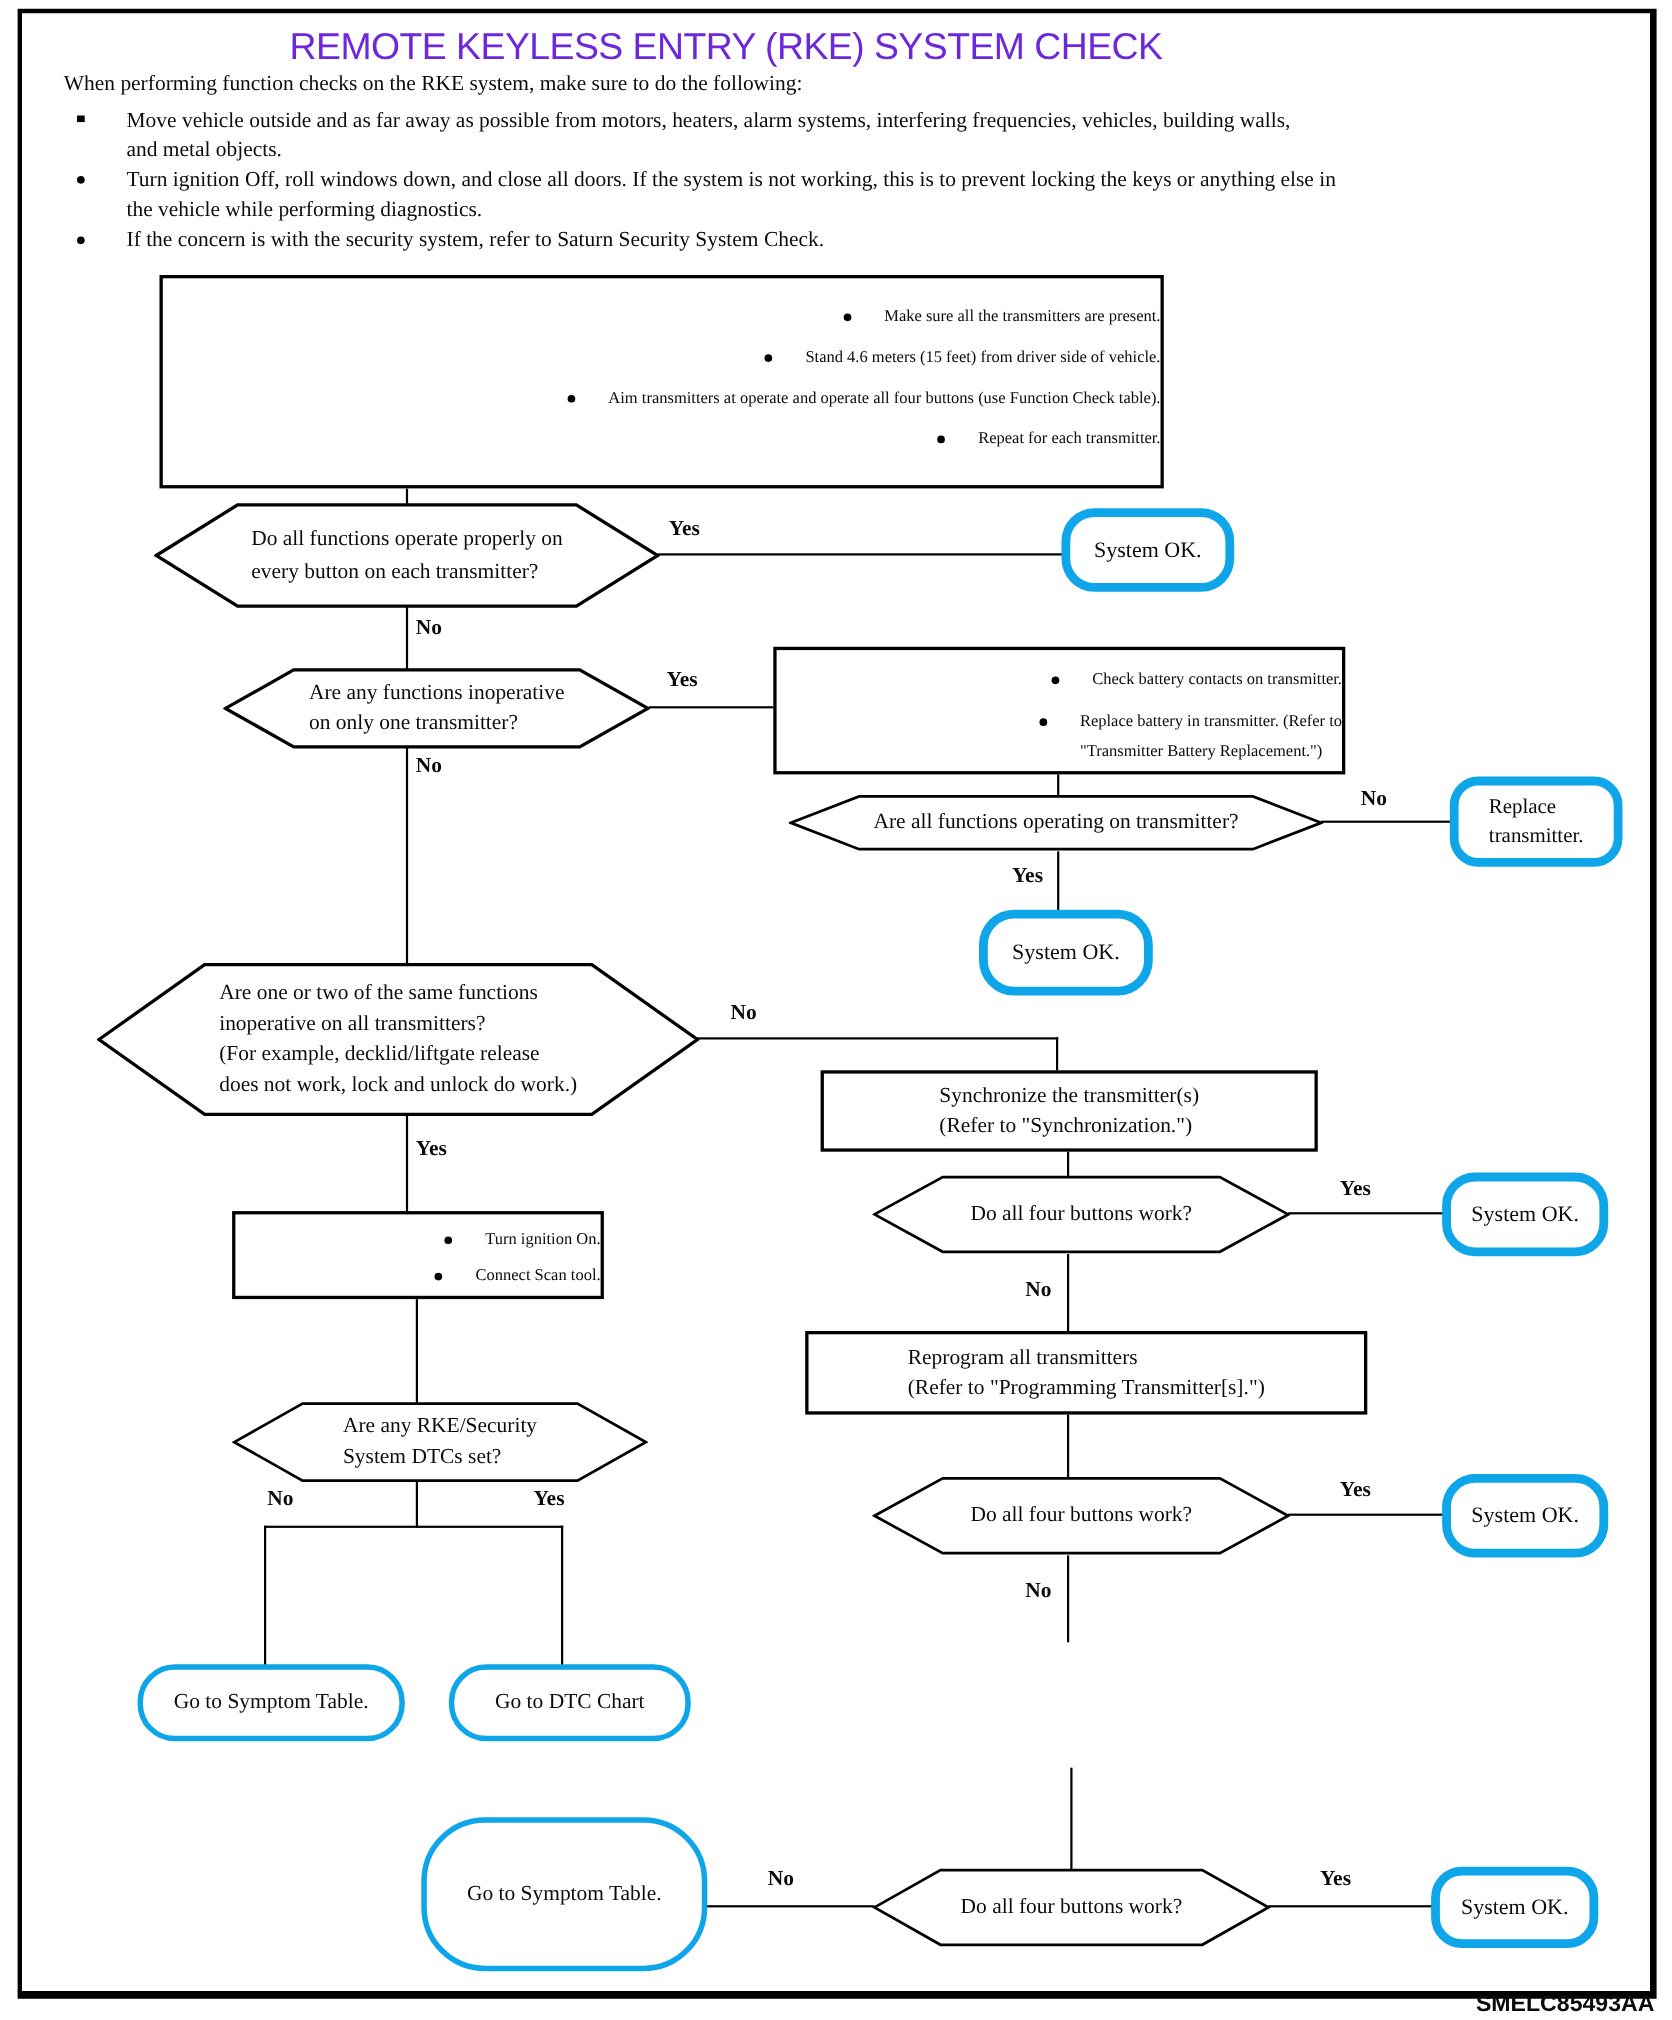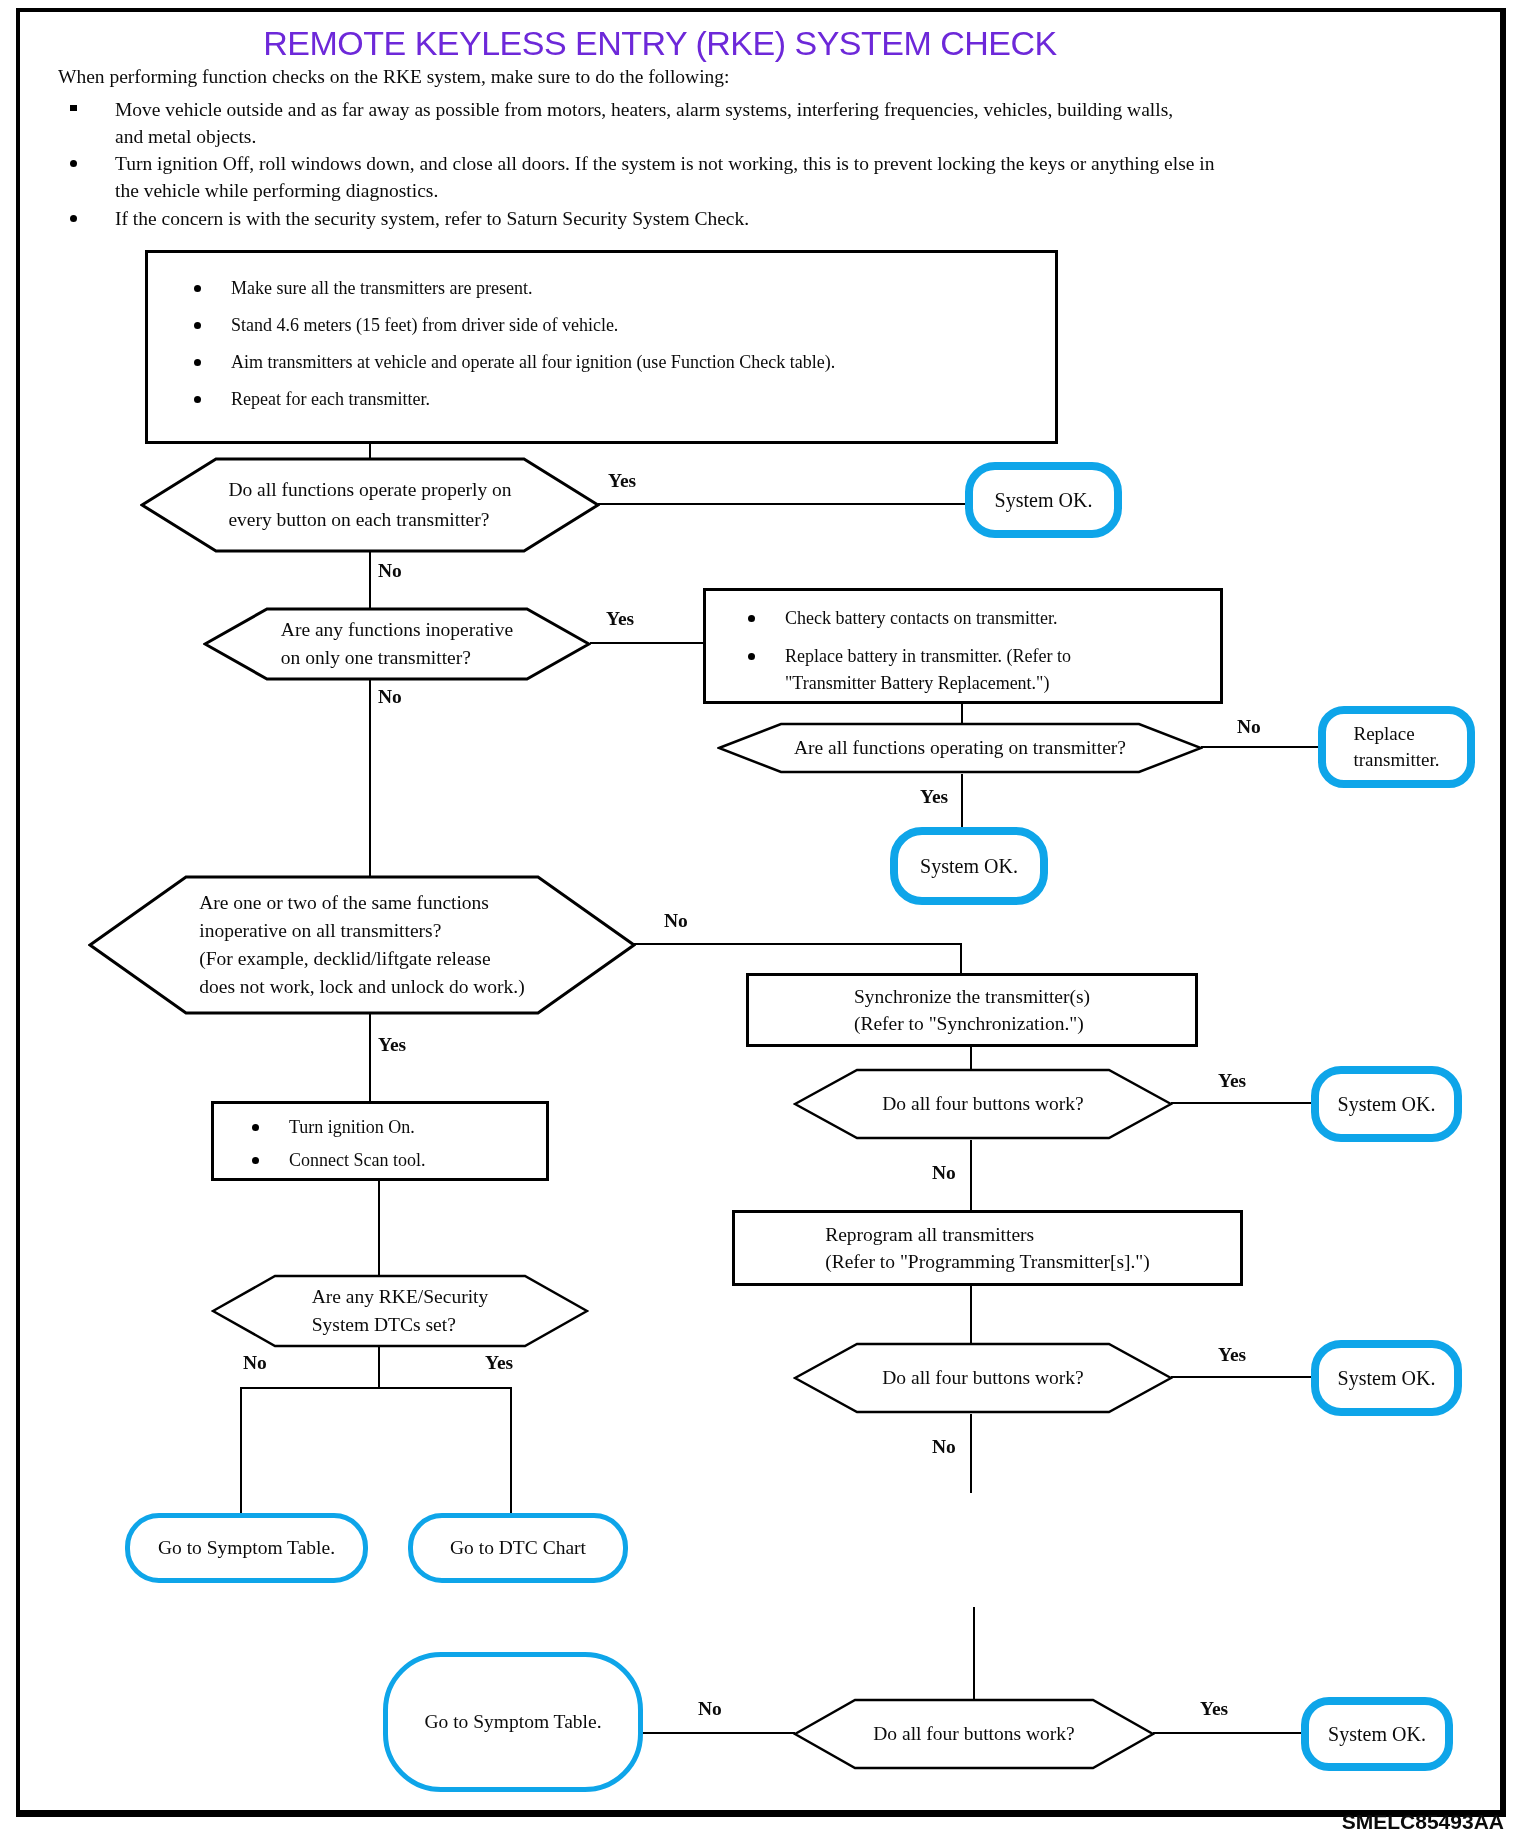--- a/index.html
+++ b/index.html
@@ -9,21 +9,21 @@
          border:4px solid #000;border-right-width:6px;border-bottom-width:7px;background:#fff;}
   .title{position:absolute;left:40px;top:24px;width:1240px;text-align:center;
          font-family:"Liberation Sans",sans-serif;font-size:34px;letter-spacing:-0.5px;color:#6d28d9;}
   .intro{position:absolute;left:58px;top:66px;width:1360px;font-size:19.5px;}
   .hbul{position:absolute;display:flex;}
   .dot{width:7px;height:7px;border-radius:50%;background:#000;flex:0 0 auto;margin-top:10px;}
   .sqdot{width:7px;height:6px;background:#000;flex:0 0 auto;margin-top:9px;}
   .hbul .t{margin-left:38px;font-size:19.5px;line-height:27px;}
   .ln{position:absolute;background:#000;}
   .proc{position:absolute;border:3px solid #000;background:#fff;box-sizing:border-box;}
-  .brow{display:flex;font-size:18px;line-height:27px;}
+  .brow{display:flex;font-size:15px;line-height:27px;justify-content:flex-end;}
   .brow .bt{margin-left:30px;}
   .hex{position:absolute;}
   .hex svg{position:absolute;left:0;top:0;width:100%;height:100%;}
   .hex .txt{position:absolute;inset:0;display:flex;align-items:center;justify-content:center;
             font-size:19.5px;line-height:30px;}
   .hex .txt .inner{text-align:left;}
   .hex .txt .center{text-align:center;}
   .term{position:absolute;border:8px solid #0ea5e9;background:#fff;box-sizing:border-box;
         display:flex;align-items:center;justify-content:center;font-size:20px;text-align:center;}
   .thick{border-width:5px;}
@@ -102,21 +102,21 @@
     <div class="brow" style="margin:22px 0 0 46px;">
         <span class="dot"></span>
       <span class="bt">Make sure all the transmitters are present.</span>
       </div>
     <div class="brow" style="margin:10px 0 0 46px;">
         <span class="dot"></span>
       <span class="bt">Stand 4.6 meters (15 feet) from driver side of vehicle.</span>
       </div>
     <div class="brow" style="margin:10px 0 0 46px;">
         <span class="dot"></span>
-      <span class="bt">Aim transmitters at vehicle and operate all four ignition (use Function Check table).</span>
+      <span class="bt">Aim transmitters at operate and operate all four buttons (use Function Check table).</span>
       </div>
     <div class="brow" style="margin:10px 0 0 46px;">
         <span class="dot"></span>
       <span class="bt">Repeat for each transmitter.</span>
       </div>
   </div>
 
   <div class="proc" style="left:703px;top:588px;width:520px;height:116px;">
     <div class="brow" style="margin:14px 0 0 42px;">
         <span class="dot"></span>

